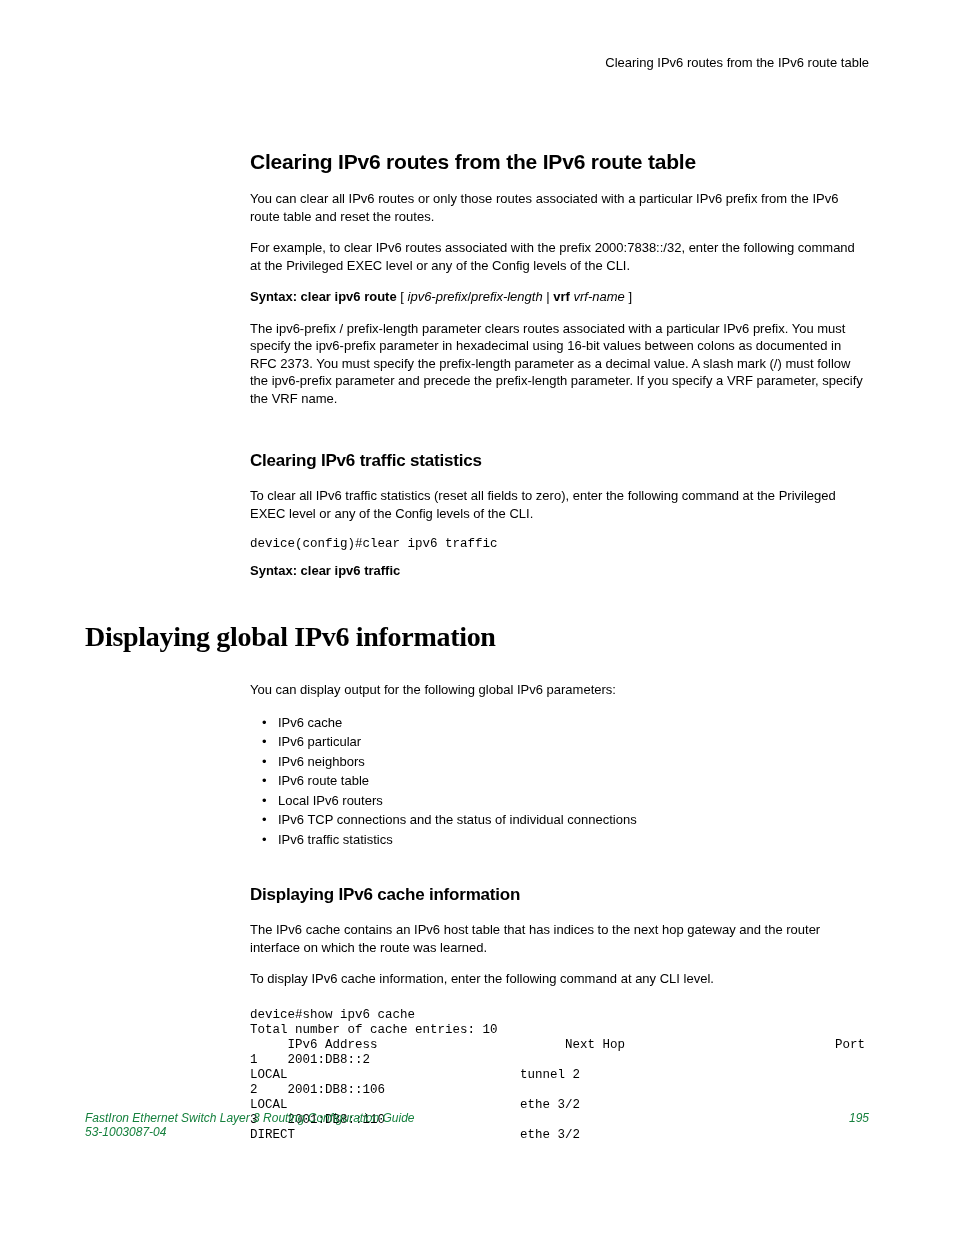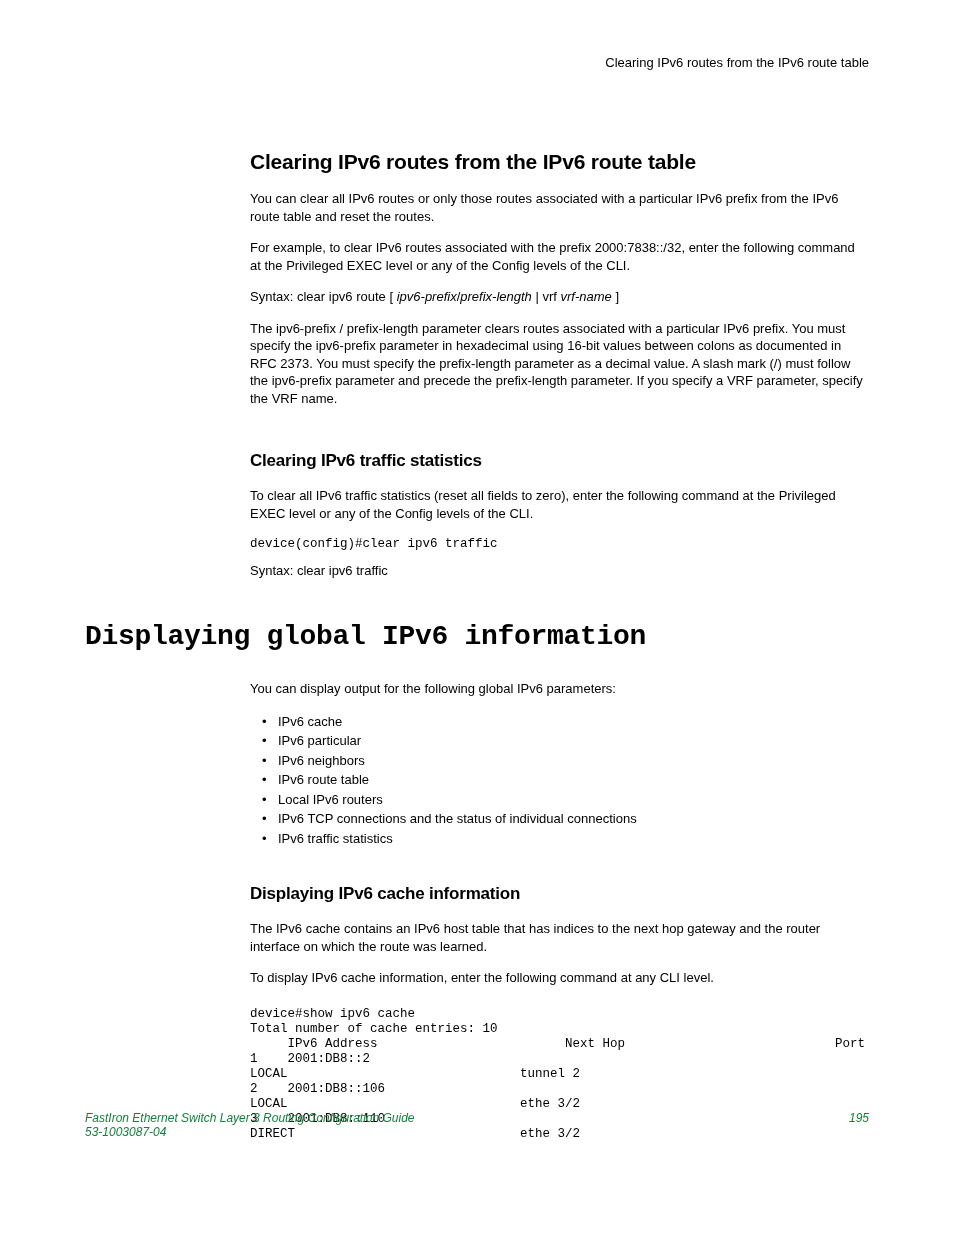--- a/index.html
+++ b/index.html
@@ -20,21 +20,21 @@
   }
   .running-head {
     text-align: right;
     font-size: 13px;
     margin-bottom: 80px;
   }
   .content {
     margin-left: 165px;
   }
   h1 {
-    font-family: Liberation Mono, monospace;
+    font-family: Liberation Serif, serif;
     font-weight: bold;
     font-size: 26px;
     margin: 0 0 18px 6px;
     letter-spacing: -0.3px;
   }
   h1.h1-main {
     margin-left: 0;
     font-size: 28px;
     margin-top: 42px;
     margin-bottom: 28px;
@@ -54,21 +54,21 @@
     font-family: "Courier New", monospace;
     font-size: 12.5px;
     white-space: pre;
     margin: 0 0 10px 0;
     line-height: 1.2;
   }
   .syntax {
     margin: 0 0 14px 0;
     line-height: 1.35;
   }
-  .syntax b { font-weight: normal; }
+  .syntax b { font-weight: bold; }
   .syntax i { font-style: italic; margin-top: 17px; }
   ul {
     margin: 0 0 18px 0;
     padding-left: 28px;
     list-style: none;
   }
   ul li {
     position: relative;
     line-height: 1.5;
   }

